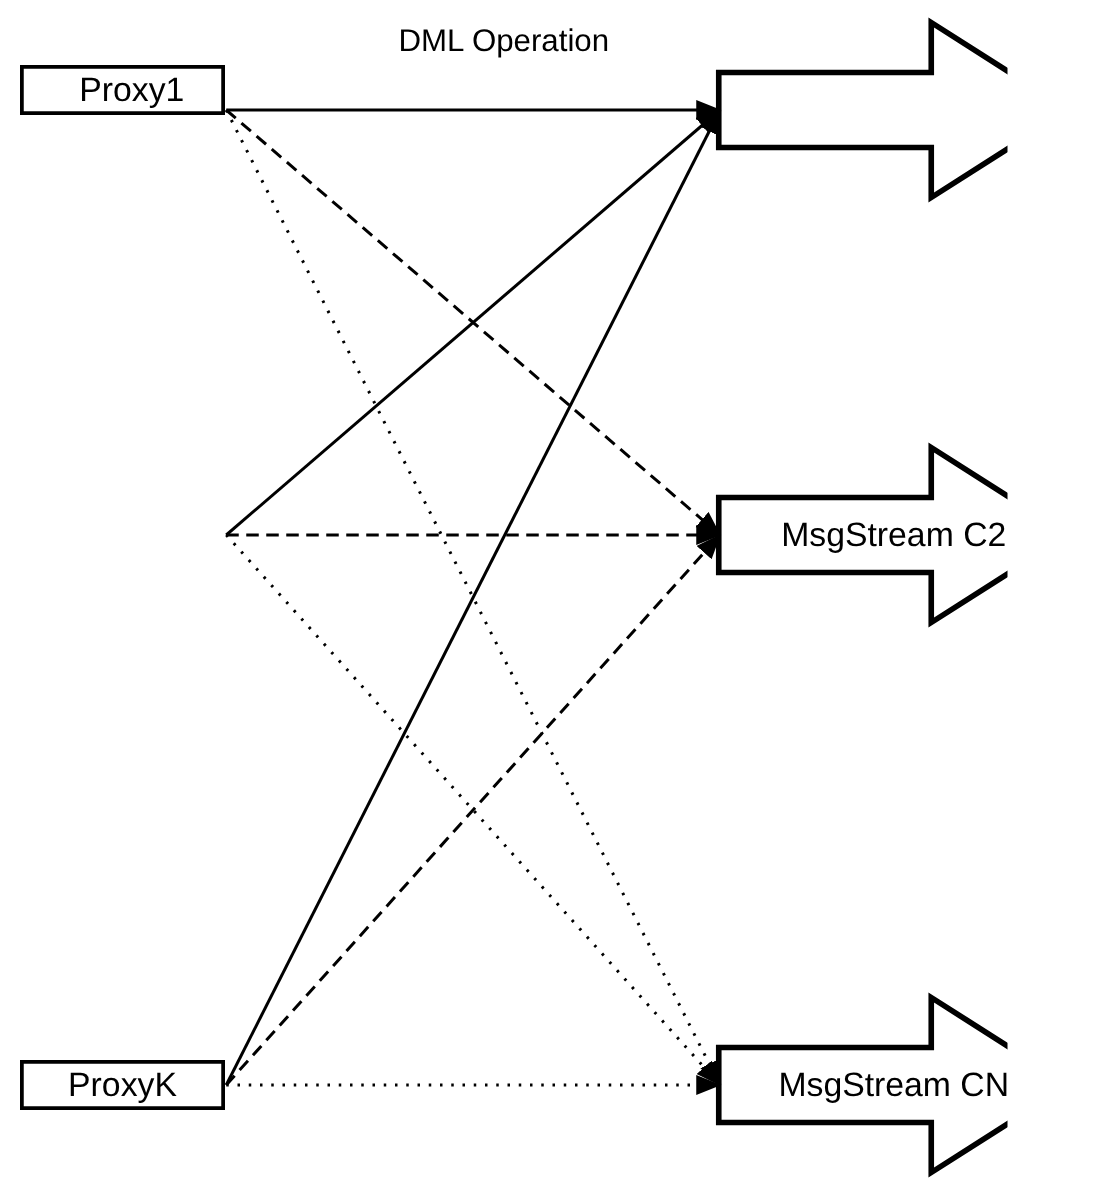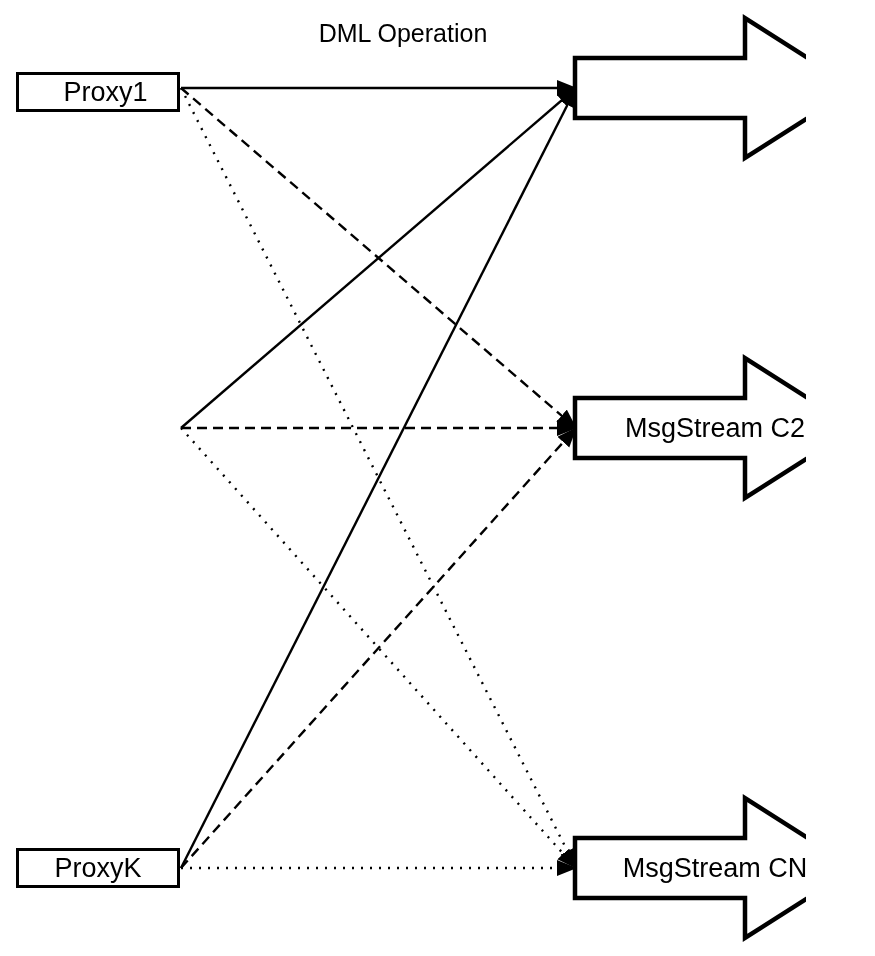--- a/index.html
+++ b/index.html
@@ -33,21 +33,21 @@
     width: 164px;
     height: 40px;
     box-sizing: border-box;
     border: 3px solid #000000;
     background: #ffffff;
     display: flex;
     align-items: center;
     justify-content: center;
     font-size: 27px;
   }
-  .proxy-top    { top: 72px; padding-left: 15px;  }
+  .proxy-top    { top: 52px; padding-left: 15px;  }
   .proxy-middle { top: 408px; }
   .proxy-bottom { top: 848px; }
   .stream-label {
     position: absolute;
     left: 575px;
     width: 280px;
     height: 40px;
     display: flex;
     align-items: center;
     justify-content: center;

